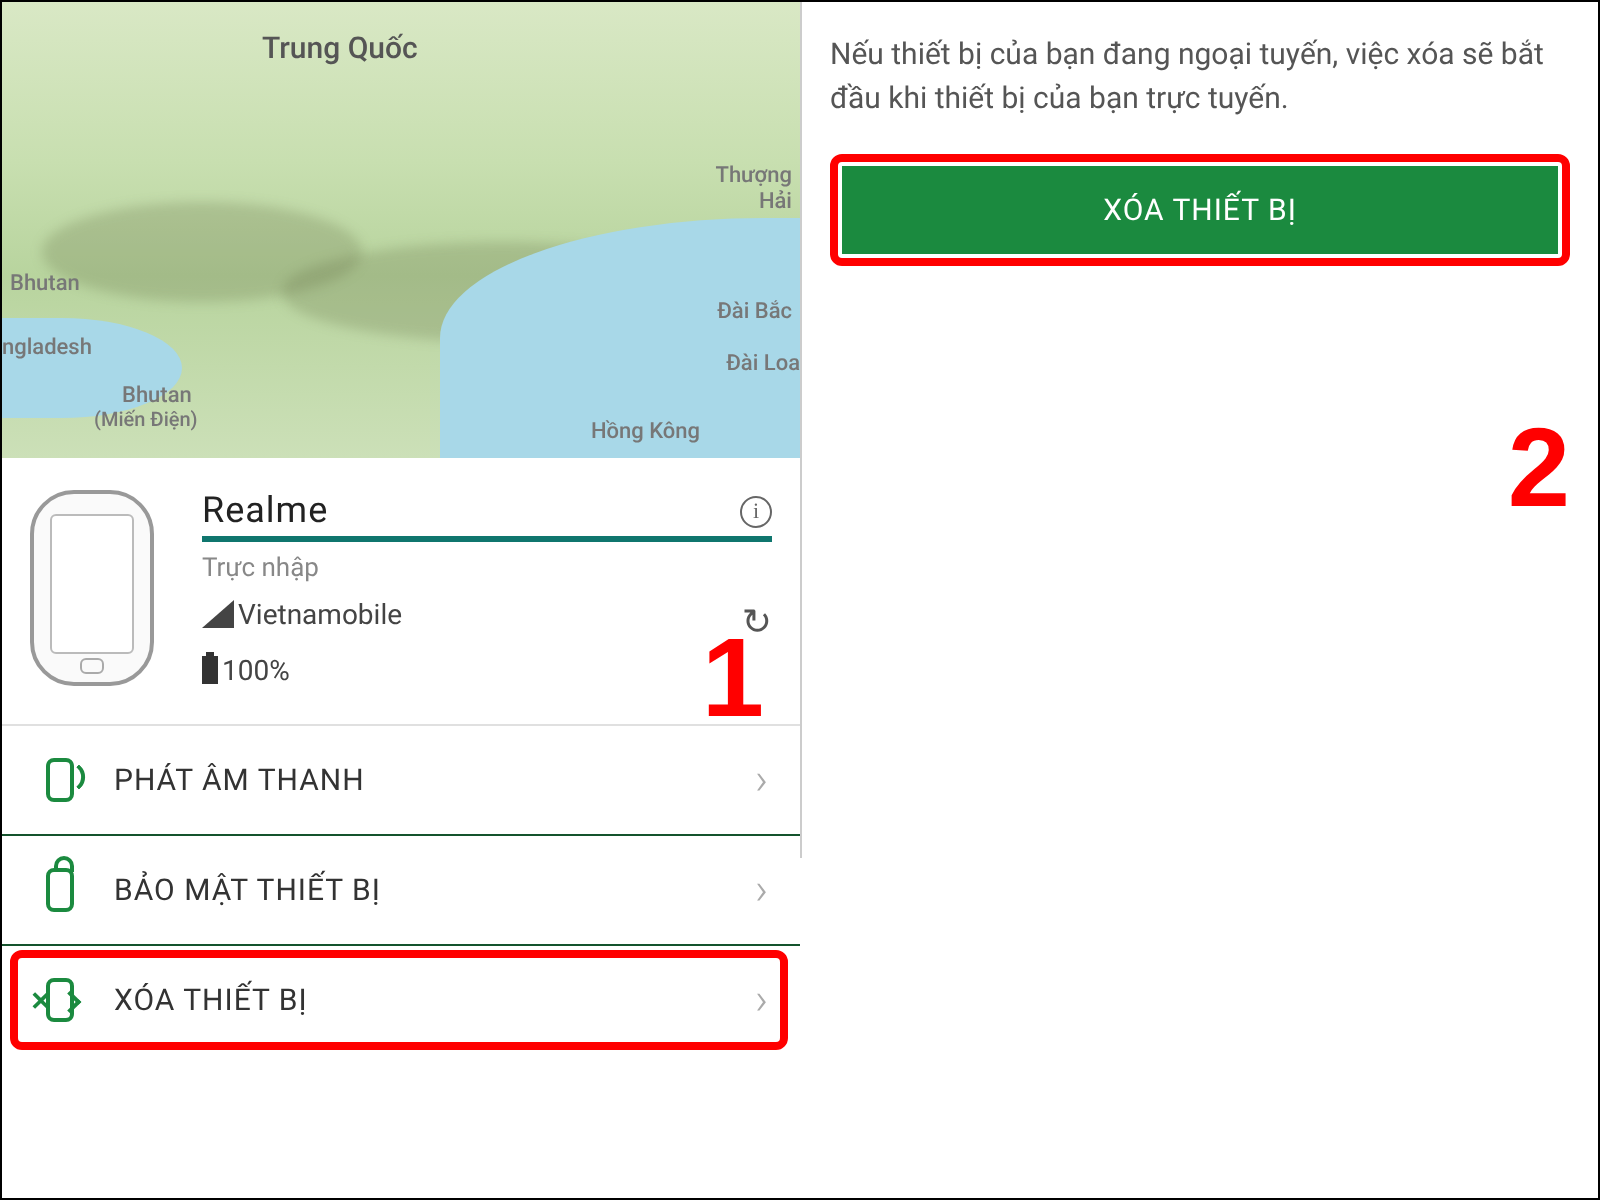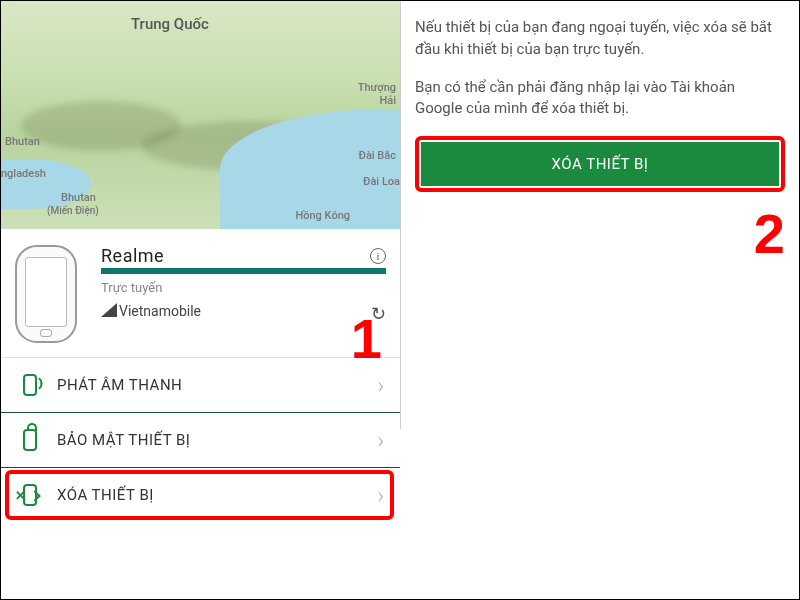--- a/index.html
+++ b/index.html
@@ -15,21 +15,21 @@
 .map-label.small { font-size: 11px; color: #777; }
 .map-mtn { position: absolute; width: 160px; height: 50px; background: rgba(90,100,60,0.22); border-radius: 50%; filter: blur(3px); }
 
 .device-card { padding: 16px 14px 12px; display: flex; gap: 14px; border-bottom: 1px solid #e0e0e0; }
 .phone-icon { width: 72px; height: 100px; flex-shrink: 0; }
 .phone-outline { width: 62px; height: 98px; border: 2px solid #999; border-radius: 22px; position: relative; background: #fafafa; }
 .phone-outline::before { content:""; position:absolute; top:10px; left:8px; right:8px; bottom:14px; border:1px solid #bbb; border-radius:3px; background:#fff; }
 .phone-outline::after { content:""; position:absolute; bottom:4px; left:50%; transform:translateX(-50%); width:10px; height:6px; border:1px solid #aaa; border-radius:3px; }
 
 .device-info { flex: 1; }
-.device-name-row { display: flex; align-items: center; border-bottom: 6px solid #0f766e; padding-bottom: 2px; margin-bottom: 6px; }
+.device-name-row { display: flex; align-items: center; border-bottom: 3px solid #0f766e; padding-bottom: 2px; margin-bottom: 6px; }
 .device-name { font-size: 18px; flex: 1; color: #222; letter-spacing: .5px; }
 .info-icon-circle { width: 16px; height: 16px; border: 1.5px solid #666; border-radius: 50%; display: flex; align-items: center; justify-content: center; font-size: 11px; color: #666; font-family: serif; }
 .device-status { font-size: 13px; color: #888; margin-bottom: 8px; }
 .device-line { display: flex; gap: 2px; font-size: 14px; color: #444; margin-bottom: 6px; }
 .refresh-icon { margin-left: auto; font-size: 18px; color: #555; cursor: pointer; }
 .signal-tri { width: 0; height: 0; border-left: 16px solid transparent; border-bottom: 14px solid #444; }
 .battery-icon { width: 8px; height: 14px; background: #333; position: relative; }
 .battery-icon::before { content:""; position:absolute; top:-2px; left:2px; width:4px; height:2px; background:#333; }
 
 .action-list { }
@@ -82,25 +82,29 @@
 
     <div class="device-card">
       <div class="phone-icon">
         <div class="phone-outline"></div>
       </div>
       <div class="device-info">
         <div class="device-name-row">
           <span class="device-name">Realme</span>
           <span class="info-icon-circle">i</span>
         </div>
-        <div class="device-status">Trực tuyến</div>
+        <div class="device-status">Trực nhập</div>
         <div class="device-line">
           <div class="signal-tri"></div>
           <span>Vietnamobile</span>
           <span class="refresh-icon">↻</span>
+        </div>
+        <div class="device-line">
+          <div class="battery-icon"></div>
+          <span>100%</span>
         </div>
       </div>
     </div>
 
     <div class="action-list">
       <div class="action-item">
         <div class="action-icon">
             <div class="icon-box play-sound-icon"></div>
           </div>
         <span class="action-label">PHÁT ÂM THANH</span>
@@ -121,19 +125,18 @@
         <span class="action-label">XÓA THIẾT BỊ</span>
         <span class="chevron">›</span>
       </div>
     </div>
 
     <div class="step-number step1">1</div>
   </div>
 
   <div class="right-panel">
     <p class="right-text">Nếu thiết bị của bạn đang ngoại tuyến, việc xóa sẽ bắt đầu khi thiết bị của bạn trực tuyến.</p>
-    <p class="right-text">Bạn có thể cần phải đăng nhập lại vào Tài khoản Google của mình để xóa thiết bị.</p>
     <div class="erase-button-wrap">
       <div class="erase-button">XÓA THIẾT BỊ</div>
     </div>
     <div class="step-number step2">2</div>
   </div>
 </div>
 
 </body></html>

